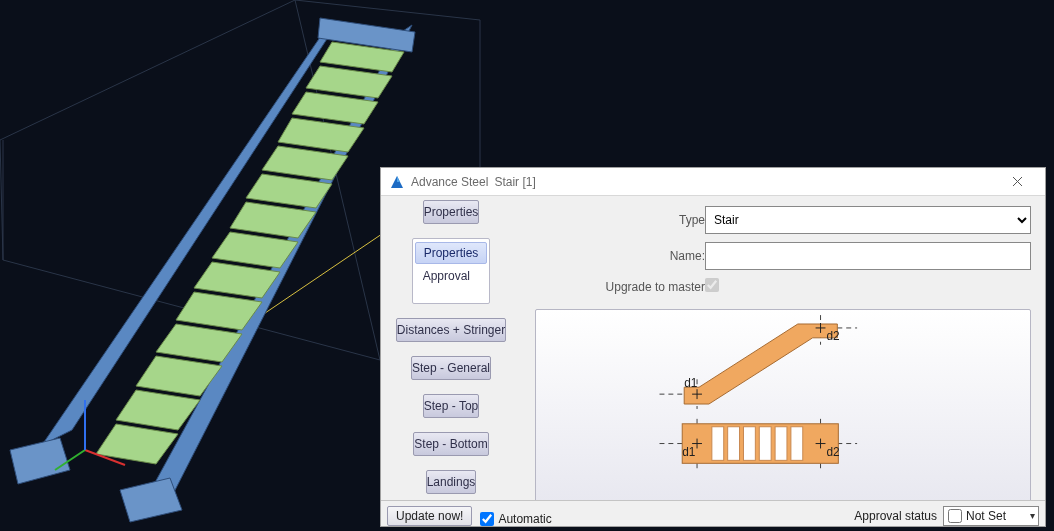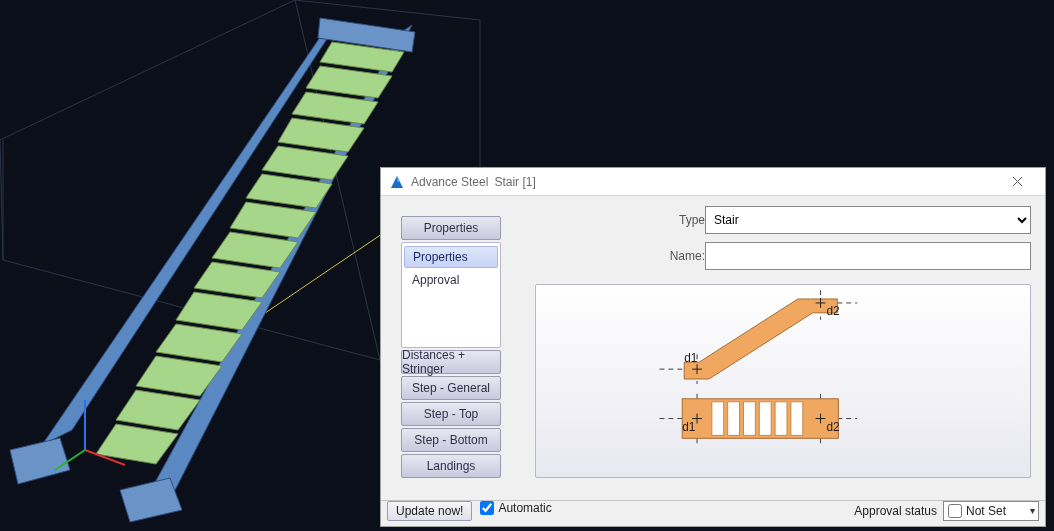--- a/index.html
+++ b/index.html
@@ -58,22 +58,23 @@
   .dialog-body {
     flex: 1;
     display: flex;
     overflow: hidden;
   }
   
   .nav {
     width: 140px;
     display: flex;
     flex-direction: column;
-    padding: 20px;
-    gap: 0;
+    padding: 4px;
+    gap: 12px;
+    align-items: center;
   }
   .nav-section-btn {
     height: 24px;
     background: linear-gradient(#e8e8f2, #c8c9dd);
     border: 1px solid #9a9ab0;
     border-radius: 2px;
     display: flex;
     align-items: center;
     justify-content: center;
     color: #30304a;
@@ -148,21 +149,21 @@
     border-radius: 2px;
     position: relative;
   }
   .diagram-box svg { width: 100%; height: 100%; }
 
   
   .footer {
     height: 26px;
     border-top: 1px solid #c4c4c4;
     display: flex;
-    align-items: flex-start;
+    align-items: flex-end;
     padding: 0 6px;
     gap: 8px;
     background: #f0f0f0;
   }
   .btn {
     height: 20px;
     padding: 0 8px;
     background: linear-gradient(#f6f6f8, #e0e0e8);
     border: 1px solid #9a9ab0;
     border-radius: 2px;
@@ -287,20 +288,26 @@
             <option>Stair</option>
           </select>
         </div>
       </div>
       <div class="form-row">
         <label>Name:</label>
         <div class="field">
           <input type="text" value="" style="">
         </div>
       </div>
+      <div class="form-row">
+        <label>Upgrade to master</label>
+        <div class="field">
+          <input type="checkbox" class="upgrade-check" checked="" disabled="" style="">
+        </div>
+      </div>
 
       <div class="diagram-box">
         <svg viewBox="0 0 500 194">
 
           <g>
 
             <g stroke="#404040" stroke-width="1" stroke-dasharray="5 4">
               <line x1="125" y1="85" x2="190" y2="85"></line>
               <line x1="260" y1="18" x2="325" y2="18"></line>
               <line x1="163" y1="70" x2="163" y2="100"></line>

